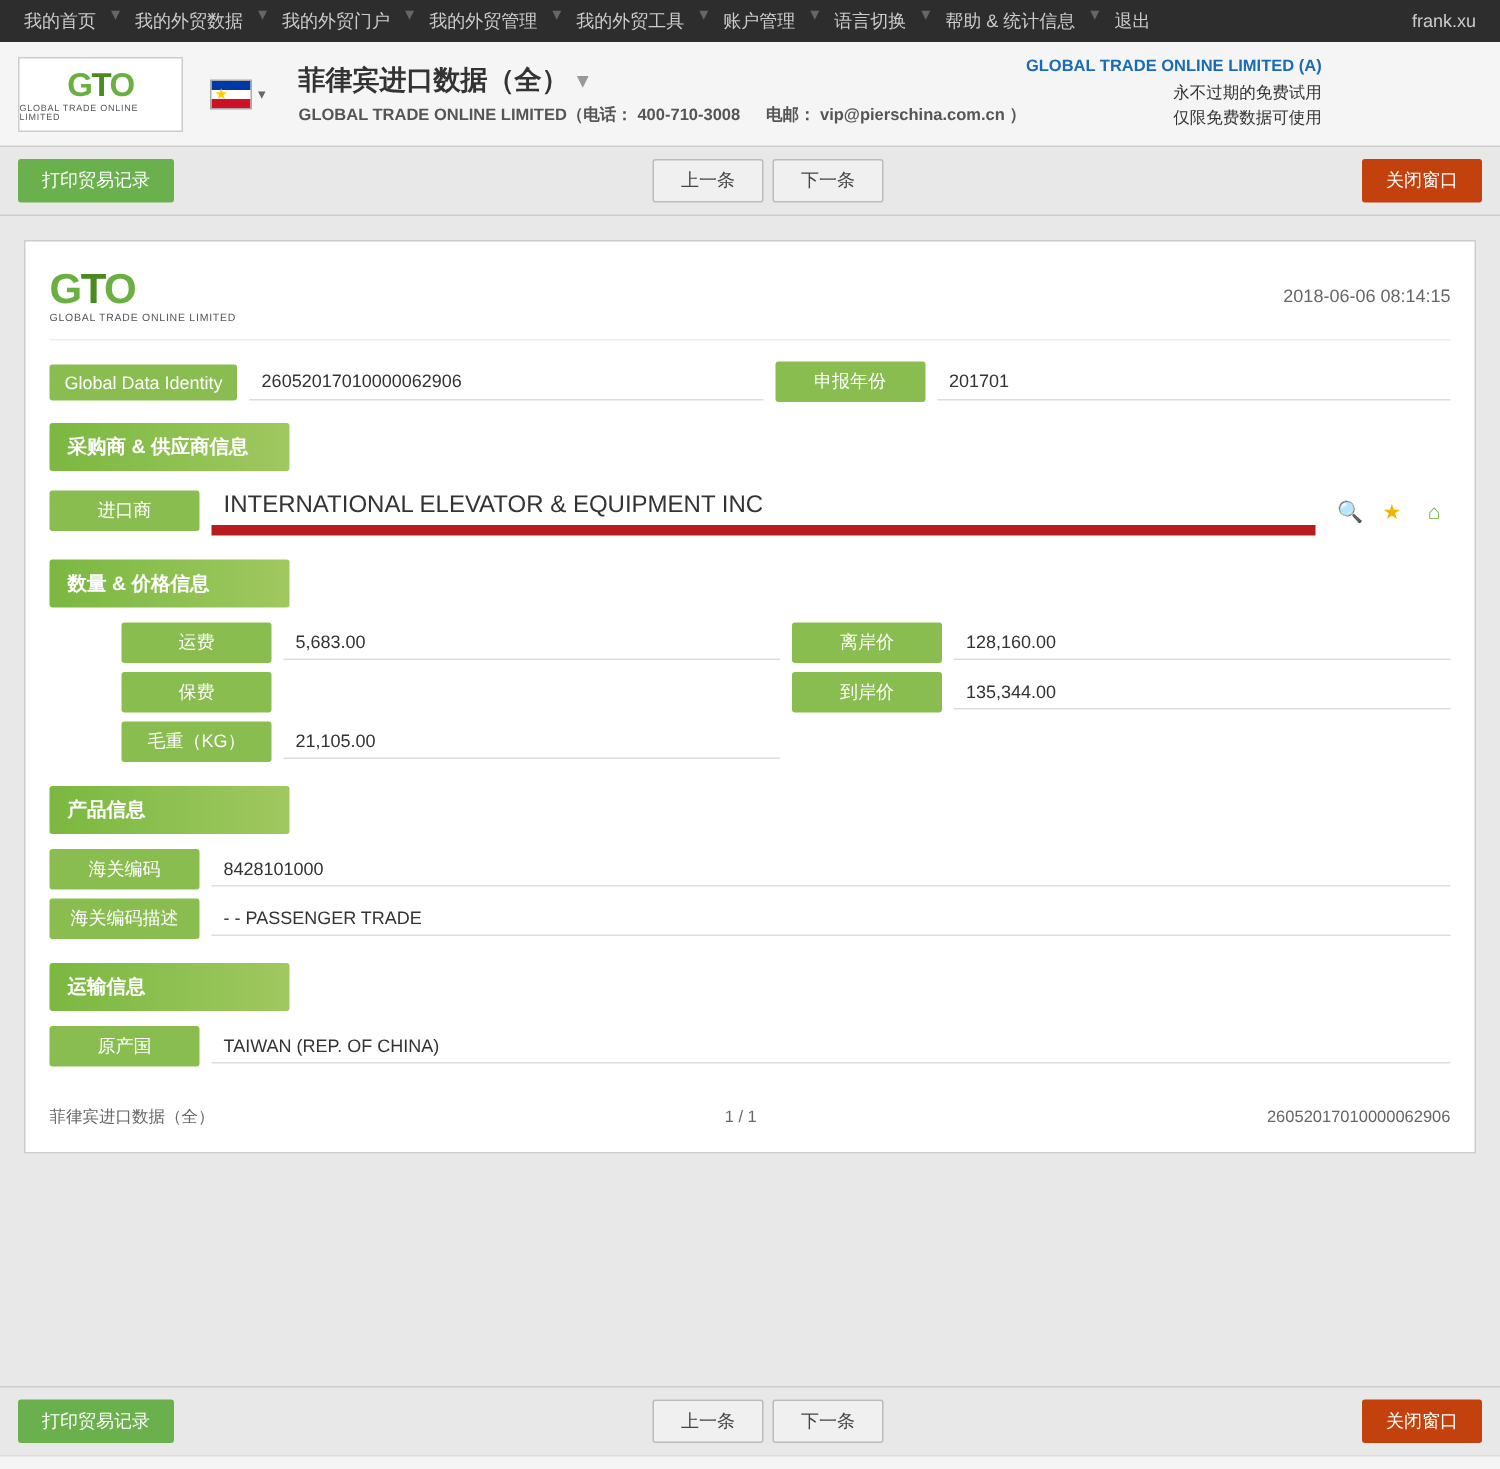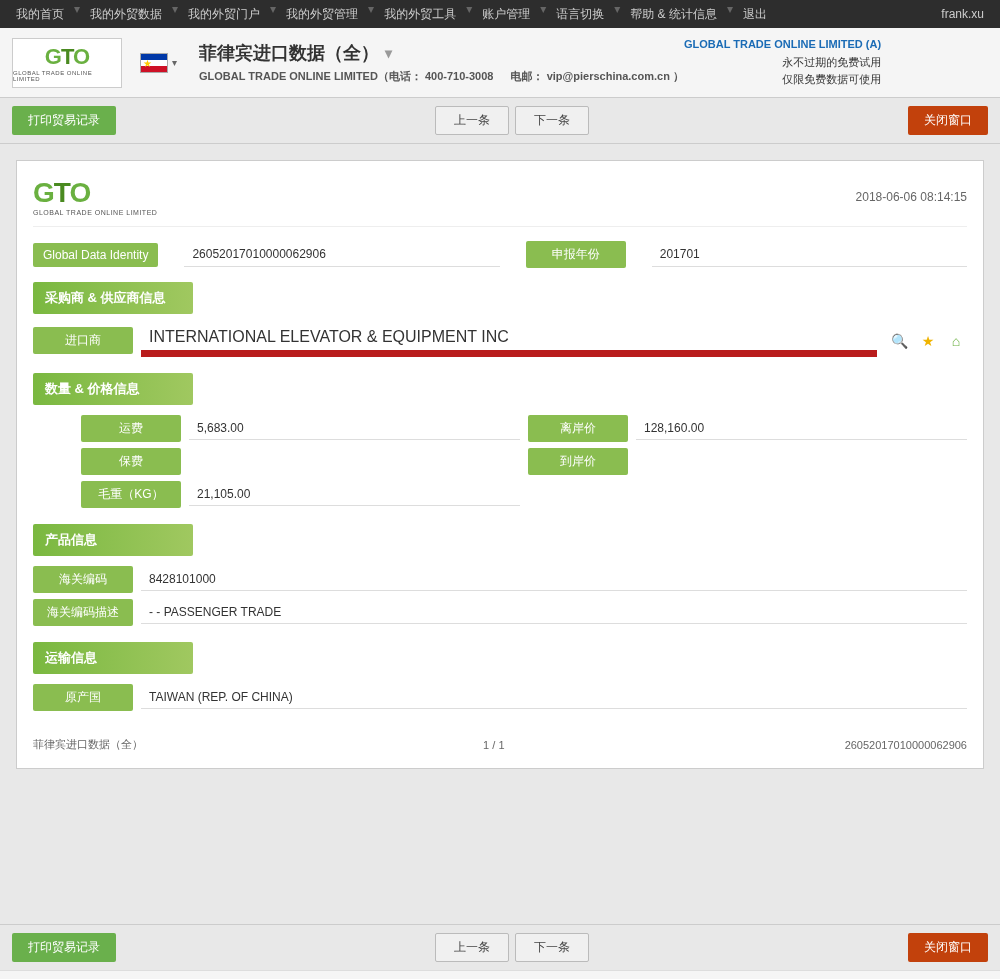--- a/index.html
+++ b/index.html
@@ -170,21 +170,21 @@
       color: #4a9e2f;
       letter-spacing: -1px;
     }
     .record-datetime { font-size: 12px; color: #666; }
 
     
     .identity-row {
       display: flex;
       align-items: center;
       margin-bottom: 14px;
-      gap: 26px;
+      gap: 8px;
     }
     .field-label {
       background: #8abd50;
       color: #fff;
       padding: 5px 10px;
       font-size: 12px;
       border-radius: 2px;
       white-space: nowrap;
       min-width: 100px;
       text-align: center;
@@ -410,20 +410,21 @@
           <div class="field-value-box">128,160.00</div>
         </div>
       </div>
 
       <div class="two-col-row">
         <div class="col-field">
           <div class="field-label">保费</div>
         </div>
         <div class="col-field">
           <div class="field-label">到岸价</div>
+          <div class="field-value-box">135,344.00</div>
         </div>
       </div>
 
       <div class="two-col-row">
         <div class="col-field">
           <div class="field-label">毛重（KG）</div>
           <div class="field-value-box">21,105.00</div>
         </div>
       </div>
     </div>

